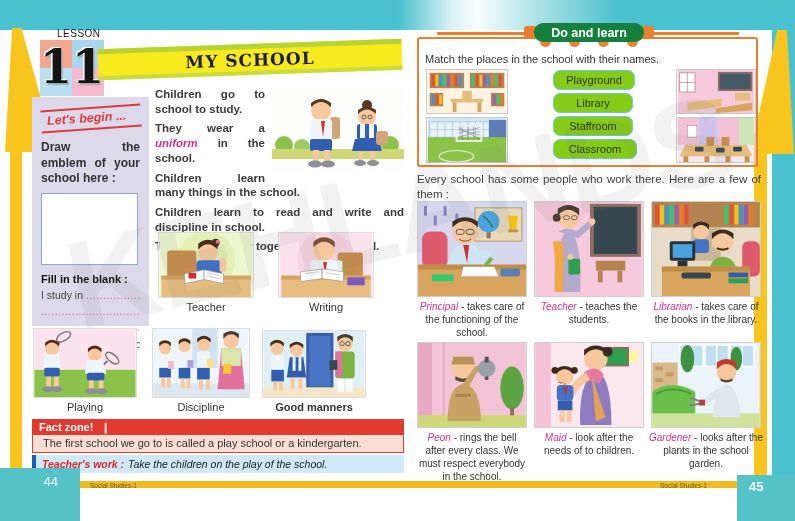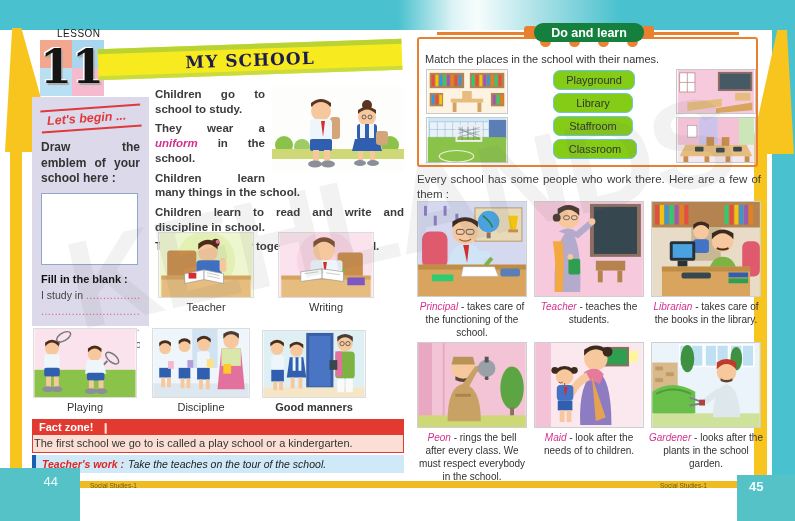--- a/index.html
+++ b/index.html
@@ -65,21 +65,21 @@
   .figure .cap { font-size:11px; color:#333; margin-top:3px; }
   .fig-reading  { left:158px; top:232px; } .fig-writing { left:278px; top:232px; }
   .fig-playing  { left:33px;  top:328px; } .fig-discipline { left:152px; top:328px; } .fig-manners { left:262px; top:330px;font-weight:bold; }
 
   
   .fact-zone { position:absolute; left:32px; top:419px; width:372px; border:1.5px solid #e23a30; background:#fbdfd4; }
   .fact-title { background:#e23a30; color:#fff; font-weight:bold; font-size:11px; padding:1px 6px 2px 6px;
     display:inline-block; }
   .fact-bar { background:#e23a30; height:15px; display:flex; align-items:center; }
   .fact-bar .bracket { color:#fbdfd4; font-weight:bold; margin-left:2px; font-size:10px; }
-  .fact-text { font-size:11px; color:#333; padding:2px 6px 3px 1px; }
+  .fact-text { font-size:11px; color:#333; padding:2px 6px 3px 10px; }
   .teachers-work { position:absolute; left:32px; top:455px; width:372px; height:18px; background:#cfe9f8;
     border-left:4px solid #1b5fb5; display:flex; align-items:center; padding-left:6px; font-size:10.5px; }
   .tw-label { color:#e02525; font-weight:bold; font-style:italic; margin-right:4px; }
   .tw-text { color:#222; font-style:italic; }
 
   
   .dal-box { position:absolute; left:417px; top:37px; width:341px; height:130px; border:2px solid #e8802f; border-radius:3px; }
   .dal-line { position:absolute; top:32px; height:2.5px; background:#e8802f; }
   .dal-line.l { left:437px; width:95px; } .dal-line.r { left:644px; width:95px; }
   .dal-tab { position:absolute; top:26px; width:13px; height:13px; background:#e8802f; border-radius:3px; }
@@ -342,21 +342,21 @@
 
   <div class="fact-zone">
     <div class="fact-bar">
       <span class="fact-title">Fact zone!</span>
       <span class="bracket">❙</span>
     </div>
     <div class="fact-text">The first school we go to is called a play school or a kindergarten.</div>
   </div>
   <div class="teachers-work">
     <span class="tw-label">Teacher's work :</span>
-    <span class="tw-text">Take the teaches on the tour of the school.</span>
+    <span class="tw-text">Take the children on the play of the school.</span>
   </div>
 
   <div class="dal-box"></div>
   <div class="dal-line l"></div>
   <div class="dal-line r"></div>
   <div class="dal-tab" style="left:524px;"></div>
   <div class="dal-tab" style="left:641px;"></div>
   <div class="dal-scallops">
       <i></i>
       <i></i>

